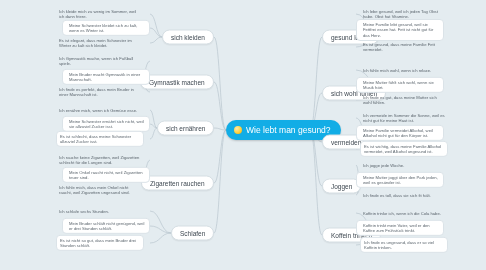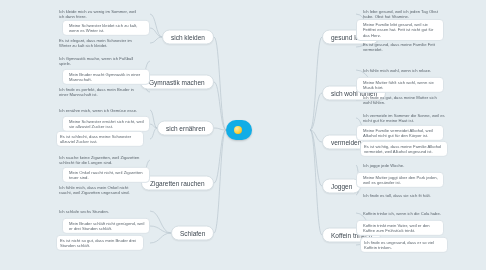--- a/index.html
+++ b/index.html
@@ -142,20 +142,21 @@
       <path d="M 361 186 C 358.5 186, 358.5 180, 356 180" fill="none" stroke="#b9c6ce" stroke-width="0.7"></path>
       <path d="M 361 186 C 358.5 186, 358.5 195, 356 195" fill="none" stroke="#b9c6ce" stroke-width="0.7"></path>
       <path d="M 310 130 C 316 130, 316 235, 322 235" fill="none" stroke="#b9c6ce" stroke-width="0.7"></path>
       <path d="M 381 235 C 368.5 235, 368.5 213, 356 213" fill="none" stroke="#b9c6ce" stroke-width="0.7"></path>
       <path d="M 381 235 C 368.5 235, 368.5 228, 356 228" fill="none" stroke="#b9c6ce" stroke-width="0.7"></path>
       <path d="M 381 235 C 368.5 235, 368.5 245, 356 245" fill="none" stroke="#b9c6ce" stroke-width="0.7"></path>
     </svg>
 
   <div class="node central" id="central-node" style="left:226px; top:130px;">
     <span class="bulb"></span>
+    <span>Wie lebt man gesund?</span>
   </div>
 <div class="node branch" style="top: 37px; left: 162px;">
       <span>sich kleiden</span>
     </div>
     <div class="node leaf plain left" style="top: 14px; width: 88px; left: 56px;">
       <span>Ich kleide mich zu wenig im Sommer, weil ich dann friere.</span>
     </div>
     <div class="node leaf boxed left indent" style="top: 28px; width: 88px; left: 62px;">
       <span>Meine Schwester kleidet sich zu kalt, wenn es Winter ist.</span>
     </div>

